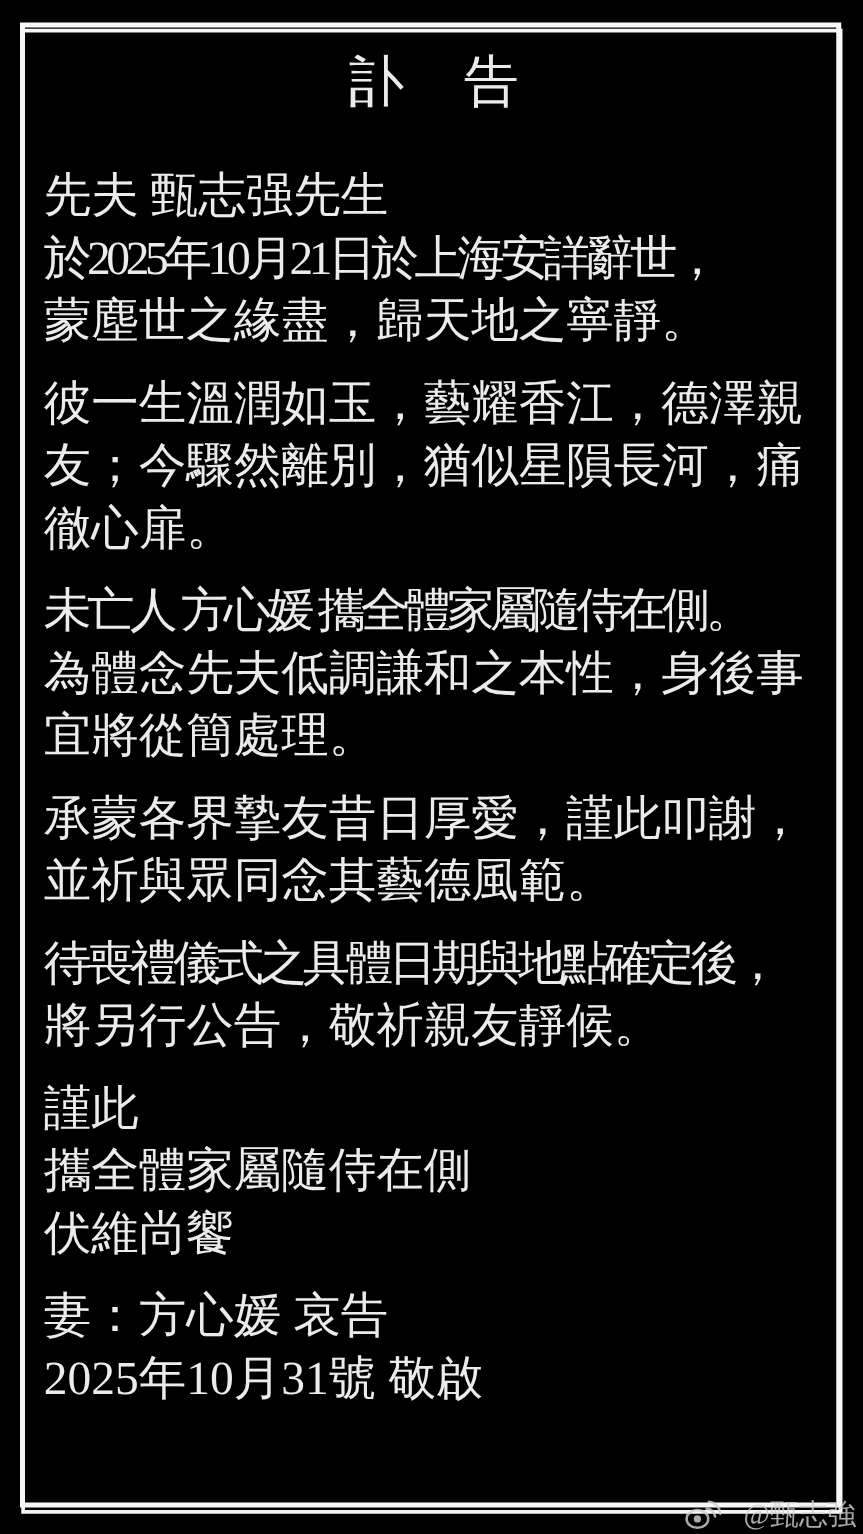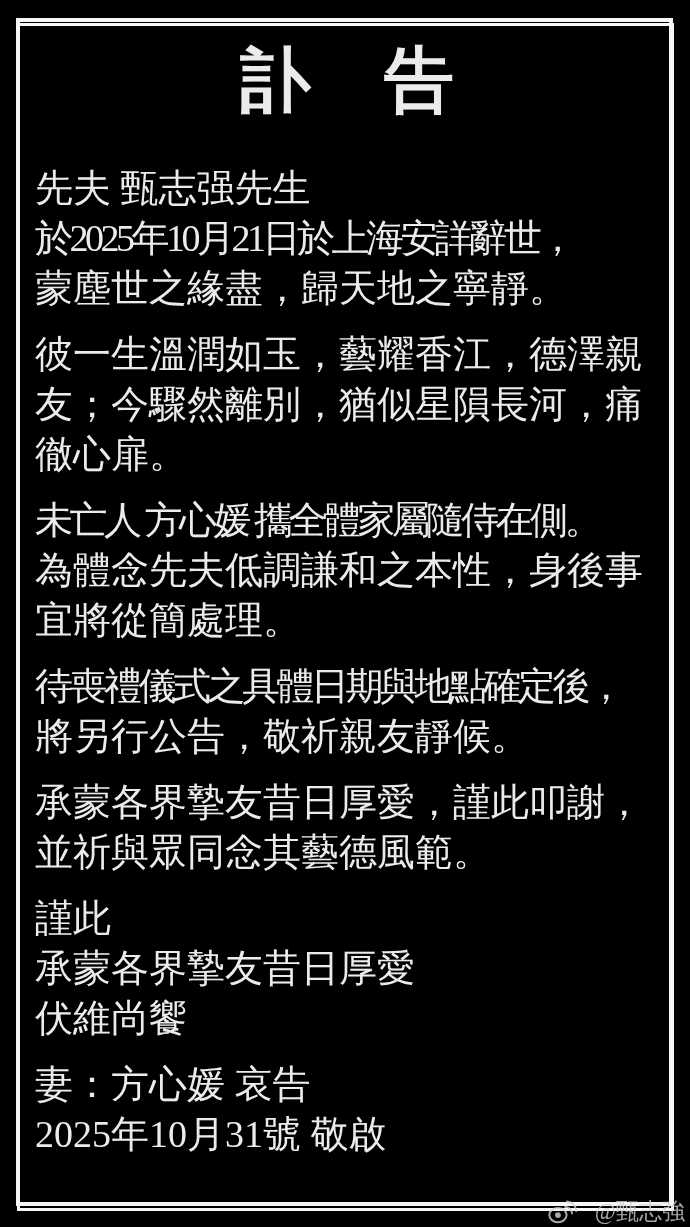--- a/index.html
+++ b/index.html
@@ -29,23 +29,23 @@
     position:absolute;
     left:17px; top:23px; right:16px; bottom:16px;
     border:3px solid var(--border);
     box-sizing:border-box;
     padding:6px 10px 6px 15px;
     overflow:hidden;
   }
   .title{
     margin:8px 0 40px 0;
     text-align:center;
-    font-size:70px;
+    font-size:44px;
     line-height:1.18;
-    font-weight:bold;
+    font-weight:normal;
     color:var(--text);
     letter-spacing:2px;
   }
   .obit-body{
     color:var(--text);
     font-size:38px;
     line-height:50px;
   }
   .para{
     margin:16px 0 16px 0;
@@ -92,32 +92,32 @@
         <div class="line">徹心扉。</div>
       </div>
 
       <div class="para">
         <div class="line t">未亡人 方心媛 攜全體家屬隨侍在側。</div>
         <div class="line">為體念先夫低調謙和之本性，身後事</div>
         <div class="line">宜將從簡處理。</div>
       </div>
 
       <div class="para">
+        <div class="line">承蒙各界摯友昔日厚愛，謹此叩謝，</div>
+        <div class="line">並祈與眾同念其藝德風範。</div>
+      </div>
+
+      <div class="para">
         <div class="line t">待喪禮儀式之具體日期與地點確定後，</div>
         <div class="line">將另行公告，敬祈親友靜候。</div>
       </div>
 
       <div class="para">
-        <div class="line">承蒙各界摯友昔日厚愛，謹此叩謝，</div>
-        <div class="line">並祈與眾同念其藝德風範。</div>
-      </div>
-
-      <div class="para">
         <div class="line">謹此</div>
-        <div class="line">承蒙各界摯友昔日厚愛</div>
+        <div class="line">攜全體家屬隨侍在側</div>
         <div class="line">伏維尚饗</div>
       </div>
 
       <div class="para">
         <div class="line">妻：方心媛 哀告</div>
         <div class="line">2025年10月31號 敬啟</div>
       </div>
 
     </div>
   </div>

